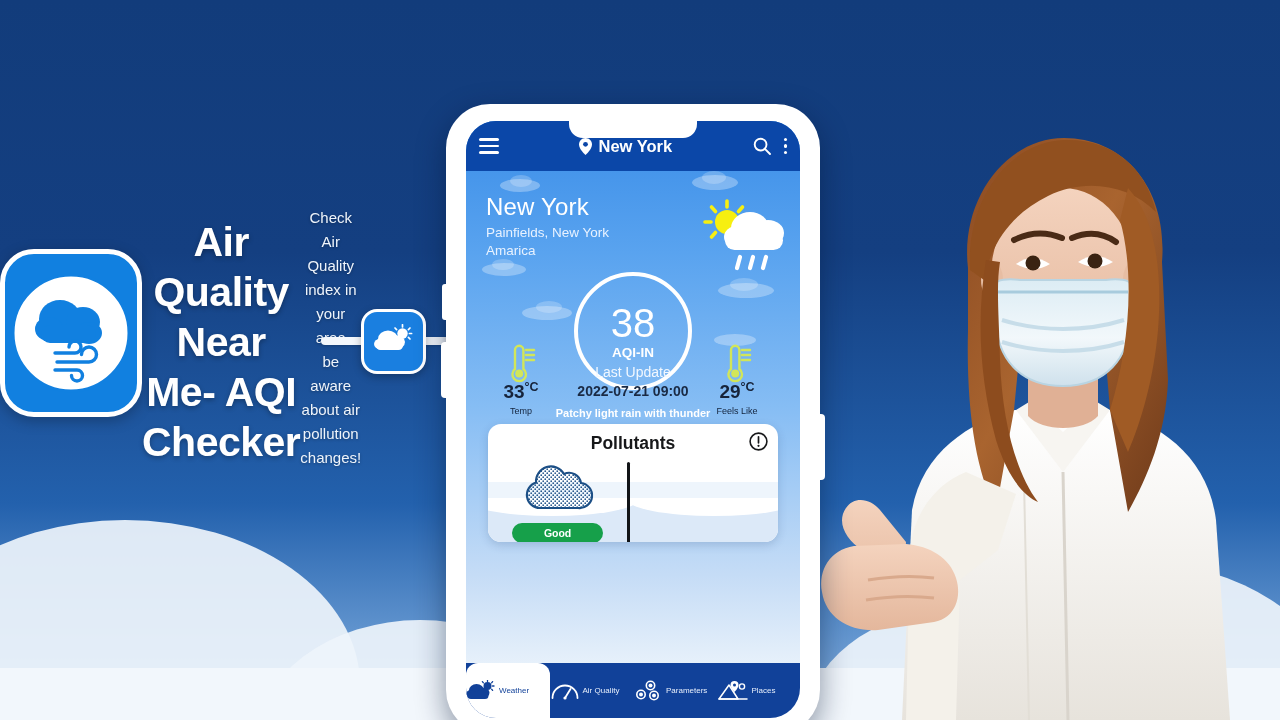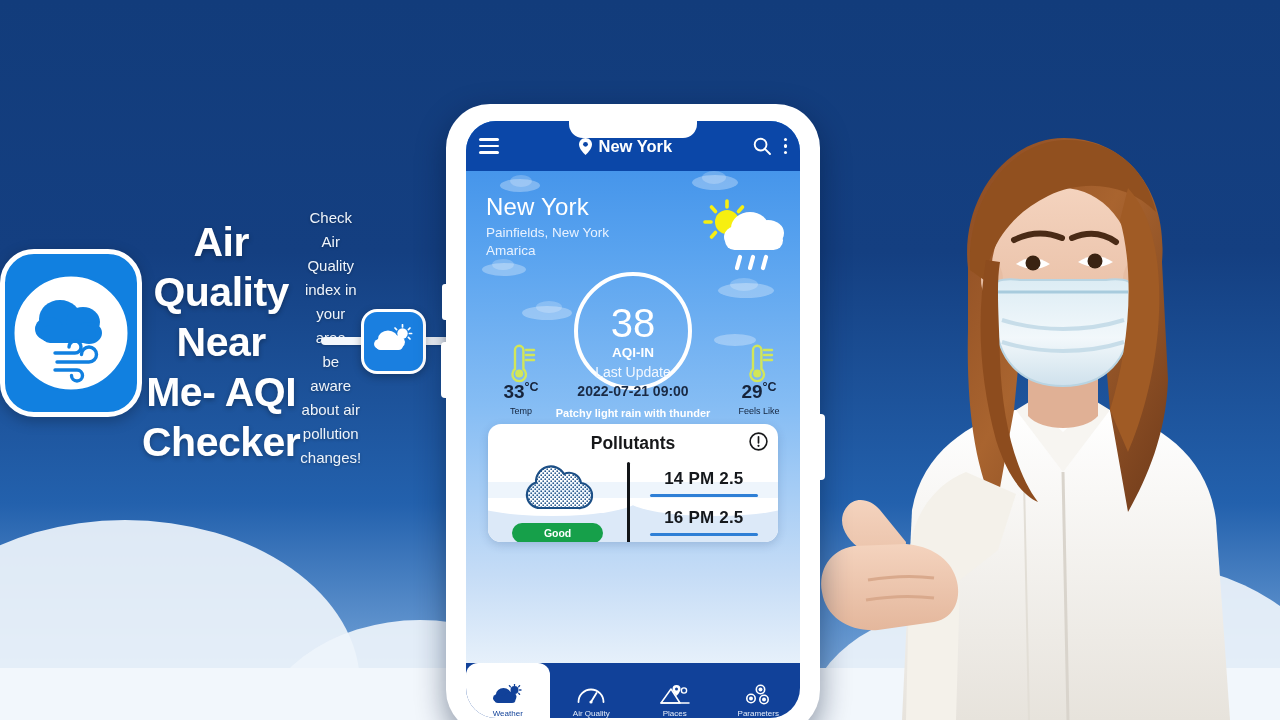--- a/index.html
+++ b/index.html
@@ -138,21 +138,21 @@
     width:118px; height:118px; border-radius:50%;
     border:4px solid #ffffff;
     display:flex; flex-direction:column; align-items:center; justify-content:center;
     z-index:5;
   }
   #aqi-value{ color:#ffffff; font-size:40px; line-height:42px; font-weight:400; }
   #aqi-label{ color:#ffffff; font-size:13.5px; font-weight:bold; margin-top:1px; }
 
   .temp-block{ position:absolute; z-index:5; text-align:center; width:78px; }
   #temp-left{ left:16px; top:170px; }
-  #temp-right{ right:2px; top:170px; }
+  #temp-right{ right:24px; top:170px; }
   .temp-row{ display:flex; align-items:flex-start; justify-content:center; }
   .temp-val{ color:#16233a; font-size:19px; font-weight:bold; line-height:26px; }
   .temp-unit{ color:#16233a; font-size:12.5px; font-weight:bold; margin-top:1px; }
   .temp-cap{ color:#13233c; font-size:9px; margin-top:1px; }
   .temp-ico{ display:block; margin:0 auto -4px; }
 
   #update-block{ position:absolute; left:0; right:0; top:193px; text-align:center; z-index:5; }
   #update-label{ color:#f2f8ff; font-size:14px; }
   #update-time{ color:#1a2a44; font-size:14px; font-weight:bold; margin-top:3px; }
   #condition{
@@ -208,22 +208,22 @@
   .pollutant-item{ width:108px; text-align:center; }
   .pollutant-text{ color:#15181c; font-size:17px; font-weight:bold; letter-spacing:.2px; }
   .pollutant-bar{ height:3px; background:#2e7fd6; border-radius:2px; margin-top:5px; }
 
   
   #bottom-nav{
     flex:0 0 55px; height:55px; background:#114199;
     display:flex; align-items:stretch; position:relative; z-index:20;
   }
   .nav-item{
-    flex:1; display:flex; flex-direction:column; align-items:center;
-    justify-content:flex-end; gap:3px; cursor:pointer;
+    flex:1; display:flex; flex-direction:row; align-items:center;
+    justify-content:flex-start; gap:3px; cursor:pointer;
   }
   .nav-item .nav-label{ color:#e6eefb; font-size:8px; }
   .nav-item.active{
     background:#ffffff; border-radius:12px 12px 0 0;
   }
   .nav-item.active .nav-label{ color:#114199; }
 
   
   #person{
     position:absolute; right:0; bottom:0; width:470px; height:640px; z-index:9;
@@ -482,30 +482,20 @@
               </defs>
               <g>
                 <path d="M20 46 a13 13 0 0 1 -4 -25.4 A15 15 0 0 1 44 12 a12 12 0 0 1 17 9 a12.5 12.5 0 0 1 -3 25 z" fill="url(#dotgrid)" stroke="#1c4f86" stroke-width="2.1"></path>
               </g>
             </svg>
             <div id="good-badge" style="background: rgb(22, 160, 74);">Good</div>
           </div>
 
           <div id="card-divider"></div>
 
-          <div id="card-right">
-            <div class="pollutant-item">
-              <div class="pollutant-text">14 PM 2.5</div>
-              <div class="pollutant-bar" style="background: rgb(46, 127, 214);"></div>
-            </div>
-            <div class="pollutant-item">
-              <div class="pollutant-text">16 PM 2.5</div>
-              <div class="pollutant-bar" style="background: rgb(46, 127, 214);"></div>
-            </div>
-          </div>
         </div>
       </div>
     </div>
 
     <div id="bottom-nav">
 
       <div class="nav-item active">
         <svg width="30" height="22" viewBox="0 0 30 22">
           <g fill="#114199">
             <circle cx="21.5" cy="6" r="4"></circle>
@@ -528,42 +518,42 @@
       <div class="nav-item">
         <svg width="30" height="22" viewBox="0 0 30 22">
           <path d="M2.5 18 a12.5 12.5 0 0 1 25 0" fill="none" stroke="#ffffff" stroke-width="1.8" stroke-linecap="round"></path>
           <line x1="15" y1="18" x2="20.5" y2="9" stroke="#ffffff" stroke-width="1.8" stroke-linecap="round"></line>
           <circle cx="15" cy="18" r="1.6" fill="#ffffff"></circle>
         </svg>
         <span class="nav-label">Air Quality</span>
       </div>
 
       <div class="nav-item">
+        <svg width="30" height="22" viewBox="0 0 30 22">
+          <g fill="none" stroke="#ffffff" stroke-width="1.6">
+            <circle cx="17.5" cy="5.5" r="4.2"></circle>
+            <circle cx="8" cy="14.5" r="4.2"></circle>
+            <circle cx="21" cy="15.5" r="4.2"></circle>
+          </g>
+          <circle cx="17.5" cy="5.5" r="2" fill="#ffffff"></circle>
+          <circle cx="8" cy="14.5" r="2" fill="#ffffff"></circle>
+          <circle cx="21" cy="15.5" r="2" fill="#ffffff"></circle>
+        </svg>
+        <span class="nav-label">Parameters</span>
+      </div>
+
+      <div class="nav-item">
         <svg width="32" height="22" viewBox="0 0 32 22">
           <path d="M2 19 L12 5 L21 19 Z" fill="none" stroke="#ffffff" stroke-width="1.5" stroke-linejoin="round"></path>
           <path d="M2 19 L30 19" stroke="#ffffff" stroke-width="1.5" stroke-linecap="round"></path>
           <path d="M17.5 1 a4 4 0 0 0 -4 4 c0 3 4 7 4 7 s4 -4 4 -7 a4 4 0 0 0 -4 -4 z" fill="#ffffff"></path>
           <circle cx="17.5" cy="5" r="1.5" fill="#114199"></circle>
           <circle cx="25" cy="6.5" r="2.6" fill="none" stroke="#ffffff" stroke-width="1.4"></circle>
         </svg>
         <span class="nav-label">Places</span>
-      </div>
-
-      <div class="nav-item">
-        <svg width="30" height="22" viewBox="0 0 30 22">
-          <g fill="none" stroke="#ffffff" stroke-width="1.6">
-            <circle cx="17.5" cy="5.5" r="4.2"></circle>
-            <circle cx="8" cy="14.5" r="4.2"></circle>
-            <circle cx="21" cy="15.5" r="4.2"></circle>
-          </g>
-          <circle cx="17.5" cy="5.5" r="2" fill="#ffffff"></circle>
-          <circle cx="8" cy="14.5" r="2" fill="#ffffff"></circle>
-          <circle cx="21" cy="15.5" r="2" fill="#ffffff"></circle>
-        </svg>
-        <span class="nav-label">Parameters</span>
       </div>
     </div>
   </div>
 </div>
 
 <svg id="person" viewBox="0 0 470 640">
   <defs>
     <linearGradient id="hairG" x1="0" y1="0" x2="1" y2="1">
       <stop offset="0%" stop-color="#8a4a22"></stop>
       <stop offset="45%" stop-color="#a9642f"></stop>

